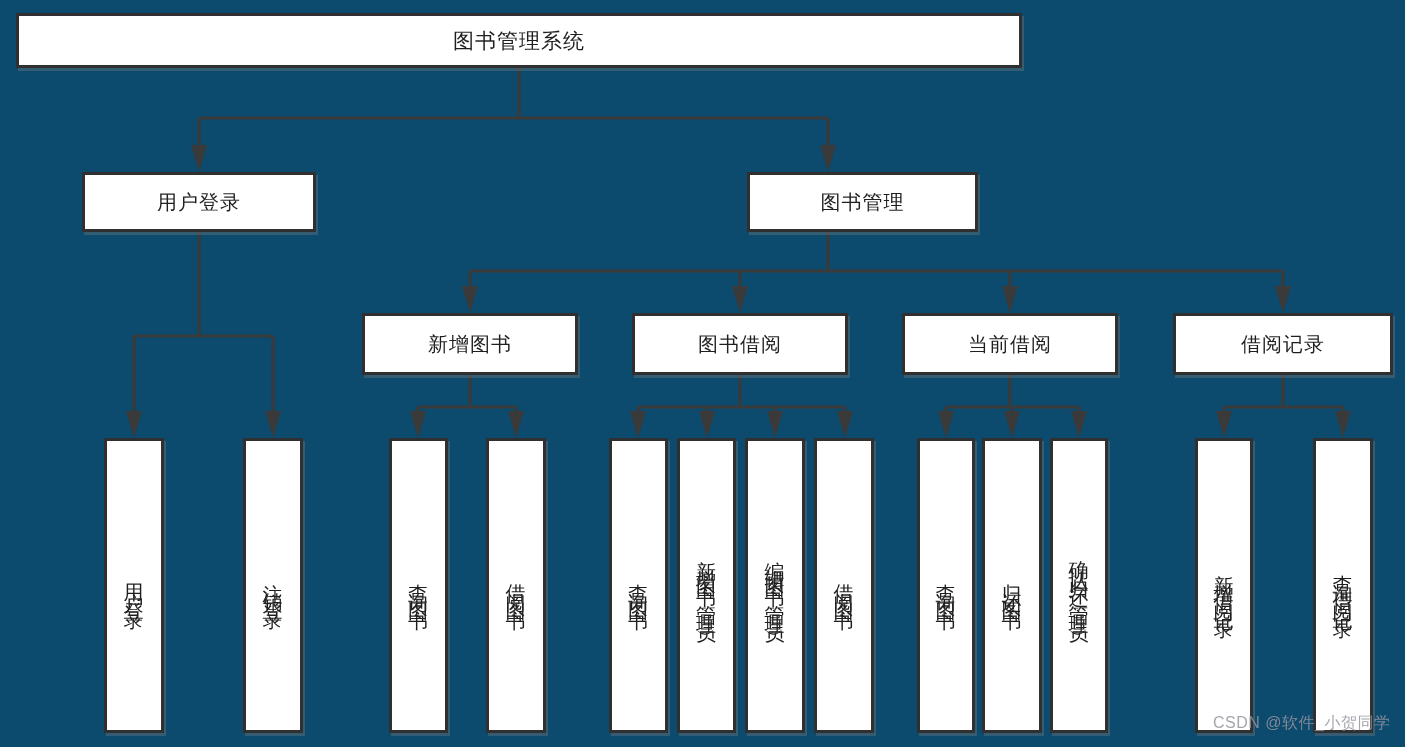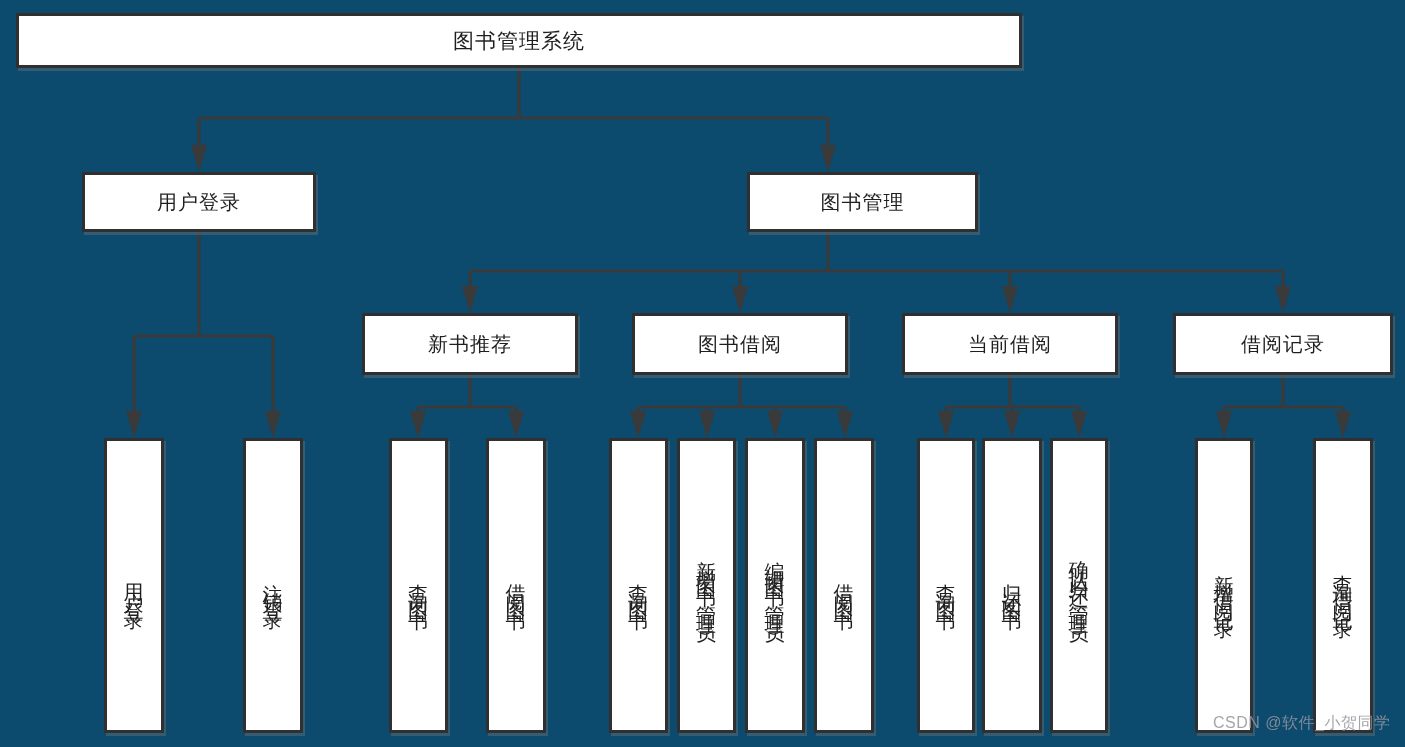--- a/index.html
+++ b/index.html
@@ -78,21 +78,21 @@
   </div>
 
   <div class="box" style="left:82px;top:172px;width:234px;height:60px;">
     <span class="h-label">用户登录</span>
   </div>
   <div class="box" style="left:712px;top:172px;width:231px;height:60px;margin-left:35px;">
     <span class="h-label">图书管理</span>
   </div>
 
   <div class="box" style="left:362px;top:313px;width:216px;height:62px;">
-    <span class="h-label">新书推荐</span>
+    <span class="h-label">新增图书</span>
   </div>
   <div class="box" style="left:902px;top:313px;width:216px;height:62px;">
     <span class="h-label">当前借阅</span>
   </div>
   <div class="box" style="left:632px;top:313px;width:216px;height:62px;">
     <span class="h-label">图书借阅</span>
   </div>
   <div class="box" style="left:1173px;top:313px;width:220px;height:62px;">
     <span class="h-label">借阅记录</span>
   </div>

